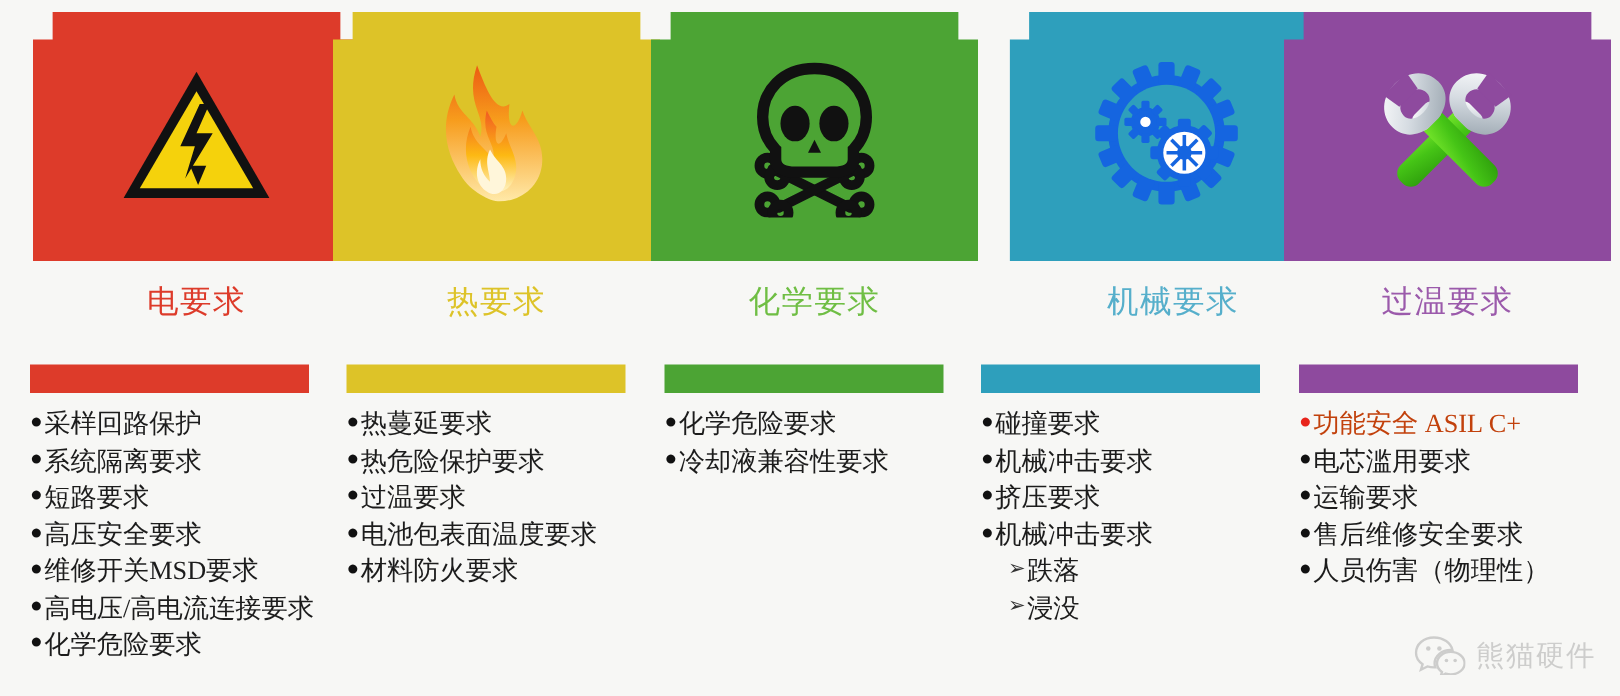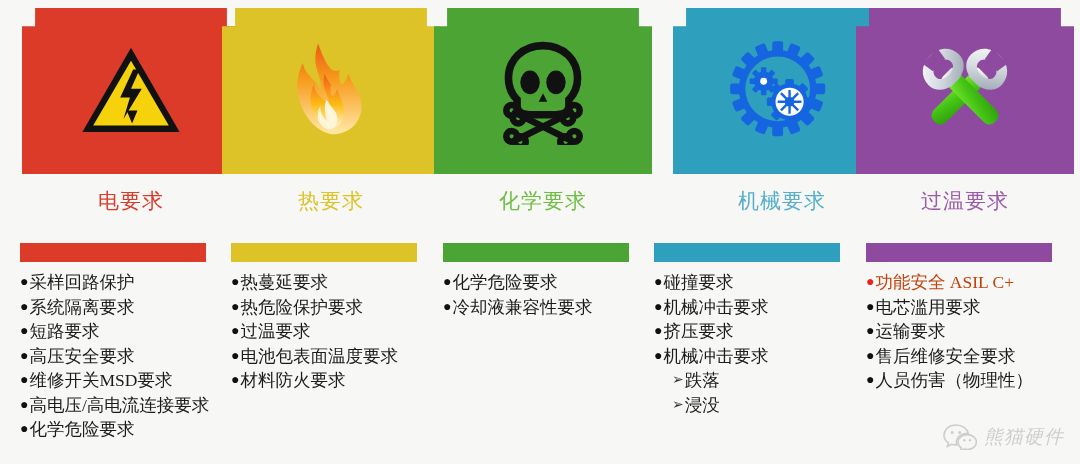--- a/index.html
+++ b/index.html
@@ -159,21 +159,20 @@
 
   
   .watermark {
     position: absolute;
     right: 16px;
     bottom: 14px;
     display: flex;
     align-items: center;
     gap: 7px;
     opacity: 0.30;
-    font-style: italic;
   }
   .watermark .wm-text {
     font-size: 19px;
     color: #6f6f6f;
     letter-spacing: 1px;
     font-family: "Liberation Serif", "DejaVu Serif", serif;
   }
   .watermark svg { display:block; }
 </style>
 </head>

